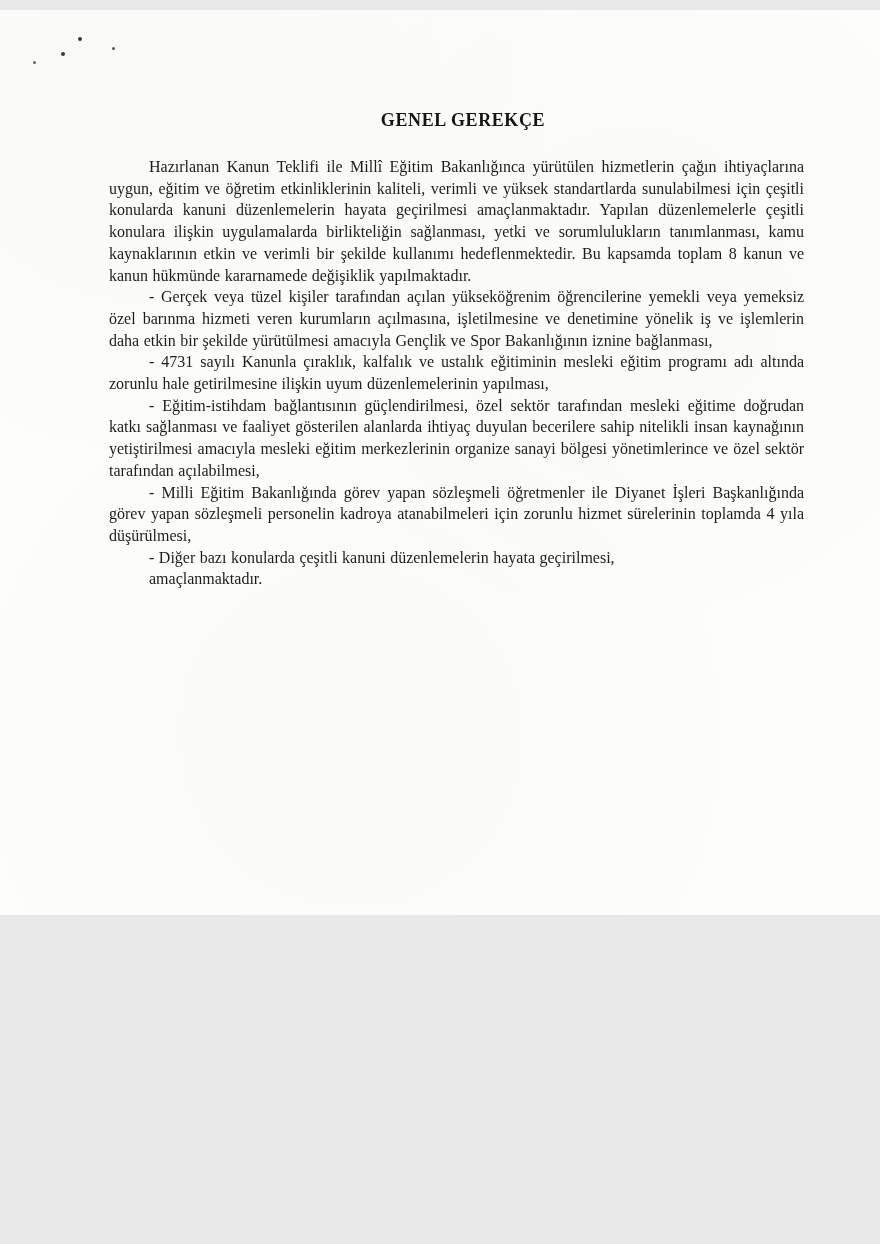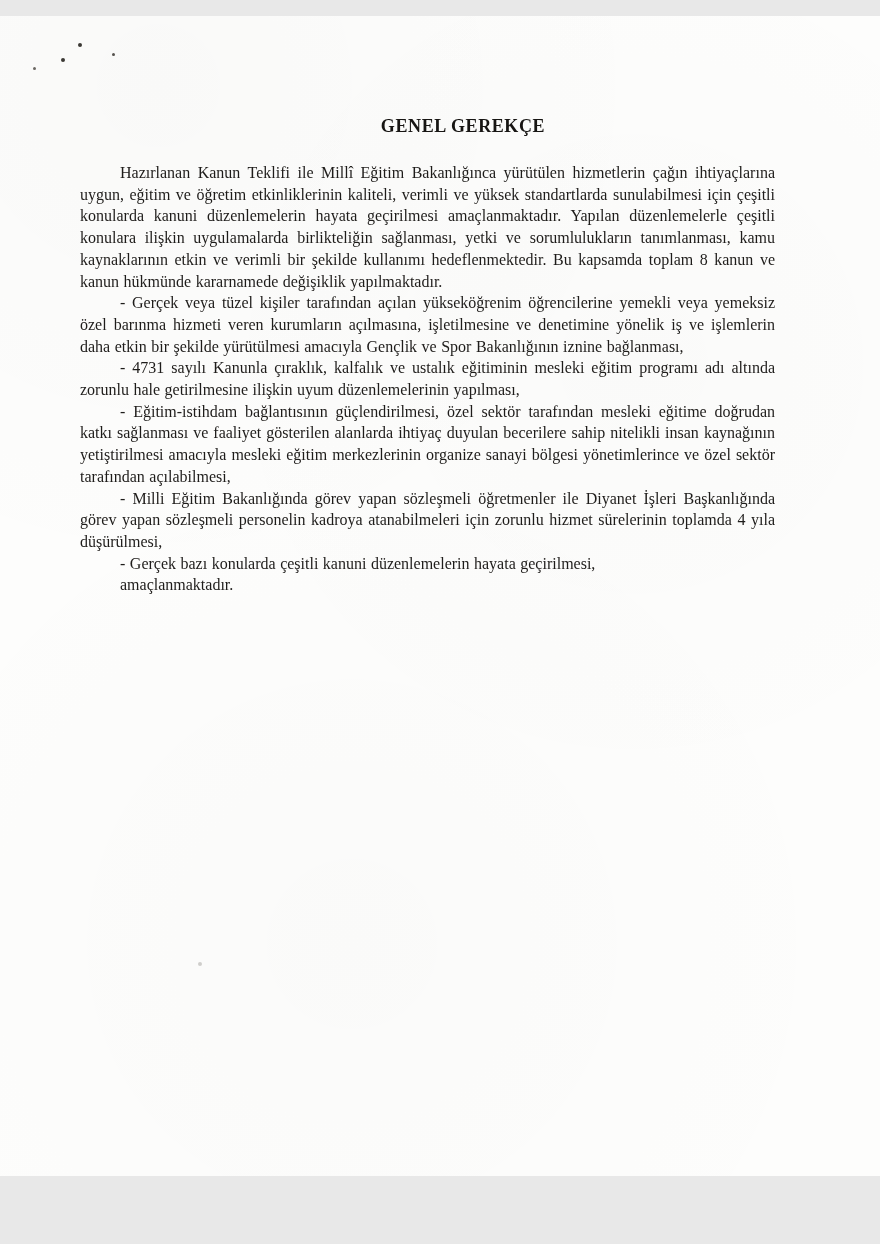--- a/index.html
+++ b/index.html
@@ -3,22 +3,22 @@
 <meta charset="utf-8">
 <style>
   html, body {
     margin: 0;
     padding: 0;
     background: #e8e8e8;
   }
   .page {
     position: relative;
     width: 880px;
-    height: 1160px;
-    margin: 16px auto;
+    height: 905px;
+    margin: 10px auto;
     background-color: #fdfdfc;
     
     background-image:
       radial-gradient(circle at 18% 6%, rgba(0,0,0,0.015), transparent 40%),
       radial-gradient(circle at 72% 30%, rgba(0,0,0,0.012), transparent 45%),
       radial-gradient(circle at 40% 80%, rgba(0,0,0,0.012), transparent 50%);
     overflow: hidden;
     font-family: "Liberation Serif", "DejaVu Serif", serif;
     color: #1e1c1a;
   }
@@ -28,21 +28,21 @@
     text-align: center;
     font-size: 18px;
     font-weight: bold;
     letter-spacing: 0.6px;
     color: #171513;
     
     transform: translateX(23px);
   }
   .content {
     position: absolute;
-    left: 80px;
+    left: 109px;
     top: 146px;
     width: 695px;
     font-size: 16px;
     line-height: 21.7px;
     text-align: justify;
   }
   .content p {
     margin: 0;
     text-indent: 40px;
     word-spacing: 0.5px;
@@ -77,17 +77,17 @@
   <div class="speck s5"></div>
 
   <h1 class="title">GENEL GEREKÇE</h1>
 
   <div class="content">
     <p class="para-lead">Hazırlanan Kanun Teklifi ile Millî Eğitim Bakanlığınca yürütülen hizmetlerin çağın ihtiyaçlarına uygun, eğitim ve öğretim etkinliklerinin kaliteli, verimli ve yüksek standartlarda sunulabilmesi için çeşitli konularda kanuni düzenlemelerin hayata geçirilmesi amaçlanmaktadır. Yapılan düzenlemelerle çeşitli konulara ilişkin uygulamalarda birlikteliğin sağlanması, yetki ve sorumlulukların tanımlanması, kamu kaynaklarının etkin ve verimli bir şekilde kullanımı hedeflenmektedir. Bu kapsamda toplam 8 kanun ve kanun hükmünde kararnamede değişiklik yapılmaktadır.</p>
     <p>- Gerçek veya tüzel kişiler tarafından açılan yükseköğrenim öğrencilerine yemekli veya yemeksiz özel barınma hizmeti veren kurumların açılmasına, işletilmesine ve denetimine yönelik iş ve işlemlerin daha etkin bir şekilde yürütülmesi amacıyla Gençlik ve Spor Bakanlığının iznine bağlanması,</p>
     <p>- 4731 sayılı Kanunla çıraklık, kalfalık ve ustalık eğitiminin mesleki eğitim programı adı altında zorunlu hale getirilmesine ilişkin uyum düzenlemelerinin yapılması,</p>
     <p>- Eğitim-istihdam bağlantısının güçlendirilmesi, özel sektör tarafından mesleki eğitime doğrudan katkı sağlanması ve faaliyet gösterilen alanlarda ihtiyaç duyulan becerilere sahip nitelikli insan kaynağının yetiştirilmesi amacıyla mesleki eğitim merkezlerinin organize sanayi bölgesi yönetimlerince ve özel sektör tarafından açılabilmesi,</p>
     <p>- Milli Eğitim Bakanlığında görev yapan sözleşmeli öğretmenler ile Diyanet İşleri Başkanlığında görev yapan sözleşmeli personelin kadroya atanabilmeleri için zorunlu hizmet sürelerinin toplamda 4 yıla düşürülmesi,</p>
-    <p>- Gerçek bazı konularda çeşitli kanuni düzenlemelerin hayata geçirilmesi,</p>
+    <p>- Diğer bazı konularda çeşitli kanuni düzenlemelerin hayata geçirilmesi,</p>
     <p>amaçlanmaktadır.</p>
   </div>
 
 </div>
 
 </body></html>

